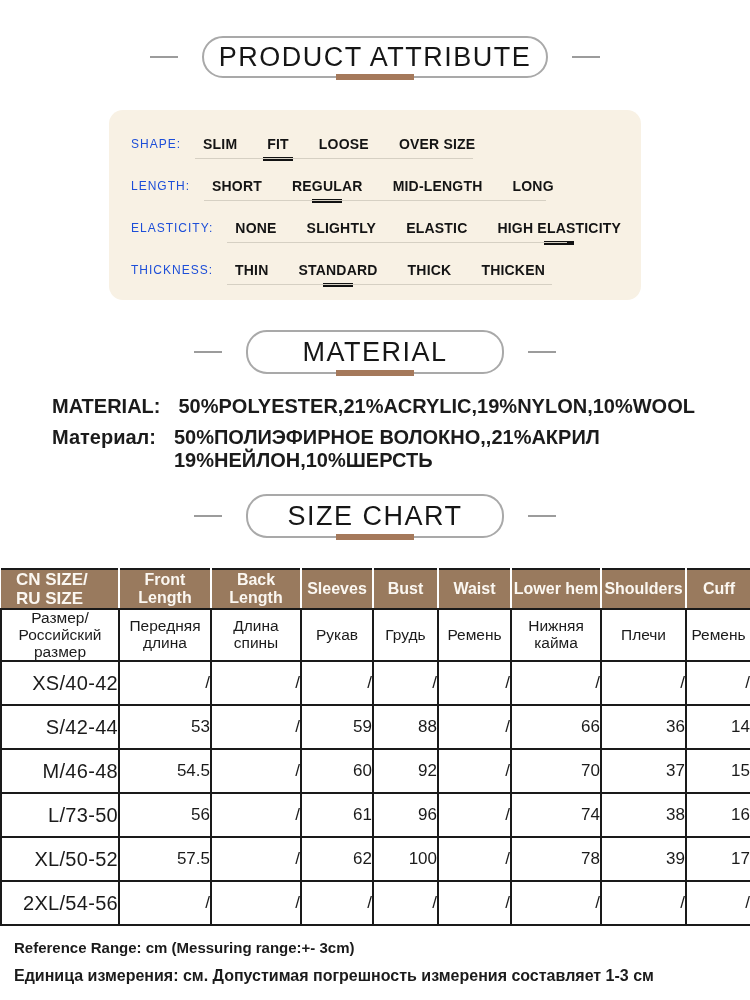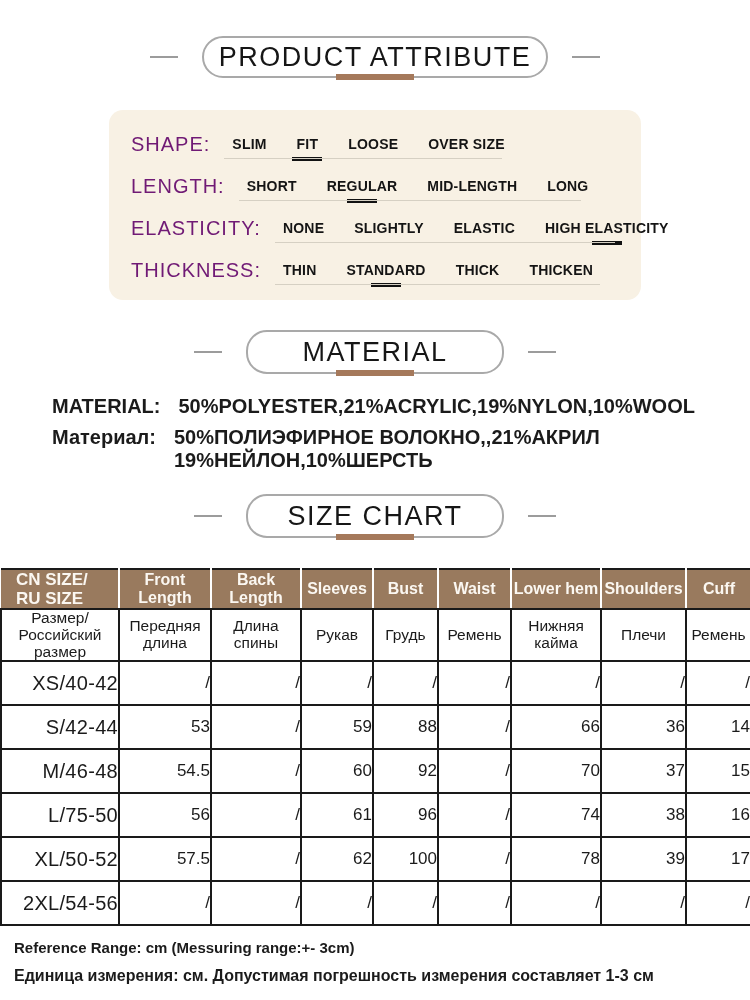--- a/index.html
+++ b/index.html
@@ -26,21 +26,21 @@
   .row-pa  { margin-top:36px; }
   .row-mat { margin-top:30px; }
   .row-sc  { margin-top:22px; }
 
   
   .attr-panel {
     width:532px; margin:32px auto 0; background:#f8f1e4; border-radius:14px;
     padding:13px 0 9px 22px;
   }
   .attr-row { display:flex; align-items:center; height:42px; }
-  .attr-label { font-size:20px; letter-spacing:1px; margin-right:22px; white-space:nowrap; color:#701a75; }
+  .attr-label { font-size:12px; letter-spacing:1px; margin-right:22px; white-space:nowrap; color:#1d4ed8; }
   .attr-options { position:relative; display:flex; gap:30px; font-size:14px; font-weight:bold; letter-spacing:.2px; color:#141414; }
   .attr-options::after { content:""; position:absolute; left:-8px; bottom:-7px; height:1px; background:#d6d0c3; }
   .attr-options.w0::after { width:278px; }
   .attr-options.w1::after { width:342px; }
   .attr-options.w2::after { width:340px; }
   .attr-options.w3::after { width:325px; }
   .option { position:relative; white-space:nowrap; }
   .option.selected::after {
     content:""; position:absolute; left:50%; transform:translateX(-50%);
     bottom:-9px; width:30px; height:4px; background:#121212;
@@ -234,21 +234,21 @@
             <td>54.5</td>
             <td>/</td>
             <td>60</td>
             <td>92</td>
             <td>/</td>
             <td>70</td>
             <td>37</td>
             <td>15</td>
           </tr>
           <tr>
-            <td class="size">L/75-50</td>
+            <td class="size">L/73-50</td>
             <td>56</td>
             <td>/</td>
             <td>61</td>
             <td>96</td>
             <td>/</td>
             <td>74</td>
             <td>38</td>
             <td>16</td>
           </tr>
           <tr>

